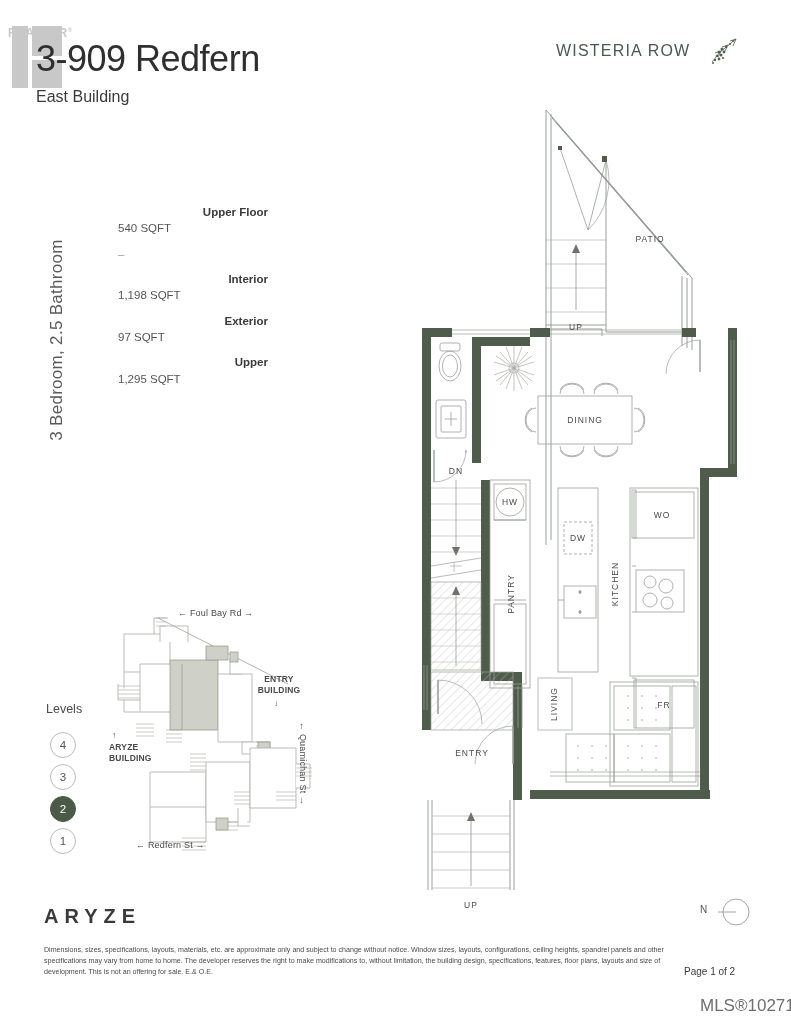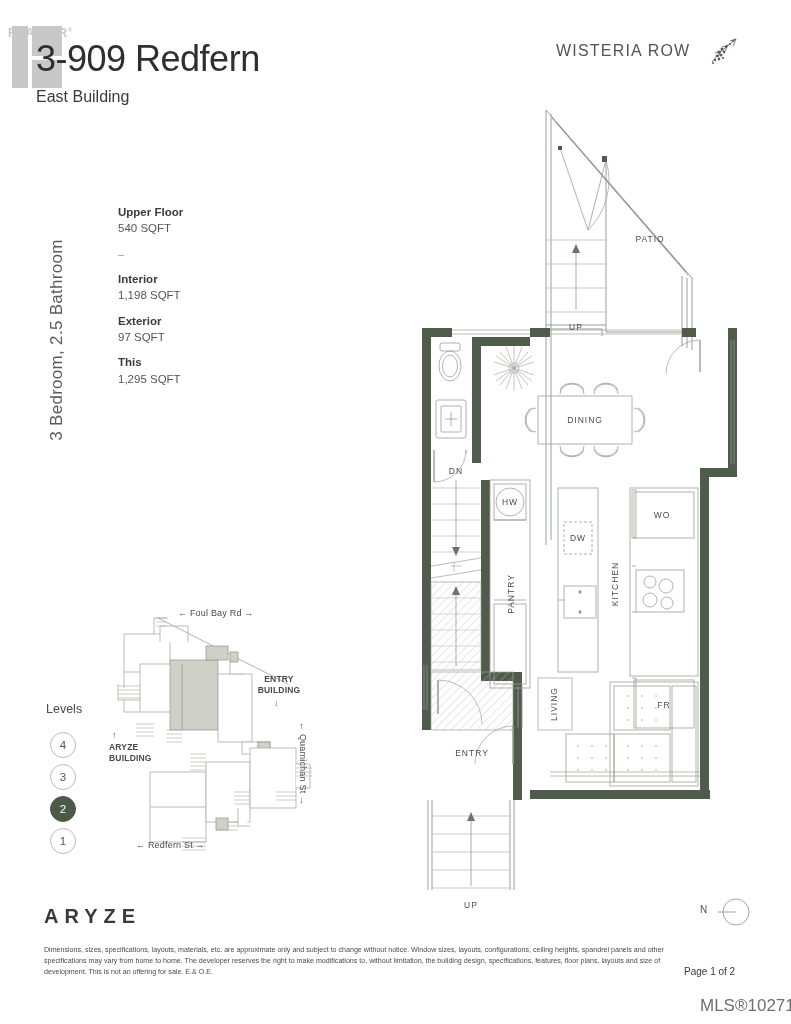--- a/index.html
+++ b/index.html
@@ -22,21 +22,21 @@
   #realtor-wm .b3{left:24px;top:34px;width:30px;height:28px;}
   #realtor-wm .wt{left:0px;top:64px;font-size:12px;color:#a8a8a8;letter-spacing:.4px;font-weight:600;}
   #realtor-wm .reg{font-size:6px;vertical-align:super;}
 
   
   #vlabel{left:-78px;top:330px;width:270px;transform:rotate(-90deg);
           font-size:17px;color:#5a5a5a;text-align:center;letter-spacing:.3px;}
 
   
   #specs{left:118px;top:204px;width:150px;font-size:11.5px;line-height:1.42;}
-  #specs .k{font-weight:700;color:#3b3b3b;}
+  #specs .k{font-weight:700;color:#3b3b3b;text-align:right;}
   #specs .v{color:#555;margin-bottom:9px;}
   #specs .sep{color:#9b9b9b;margin:2px 0 9px 0;}
 
   
   #levels-title{left:46px;top:702px;font-size:12.5px;color:#4a4a4a;}
   .lvl{position:absolute;left:50px;width:26px;height:26px;border-radius:50%;
        border:1px solid #b9bdb7;box-sizing:border-box;display:flex;align-items:center;
        justify-content:center;font-size:11.5px;color:#555;background:#fff;}
   .lvl.on{background:#4a5a46;border-color:#4a5a46;color:#fff;}
 
@@ -98,21 +98,21 @@
 <div class="abs" id="vlabel">3 Bedroom, 2.5 Bathroom</div>
 
 <div class="abs" id="specs">
   <div class="k">Upper Floor</div>
   <div class="v">540 SQFT</div>
   <div class="sep">–</div>
   <div class="k">Interior</div>
   <div class="v">1,198 SQFT</div>
   <div class="k">Exterior</div>
   <div class="v">97 SQFT</div>
-  <div class="k">This</div>
+  <div class="k">Upper</div>
   <div class="v">1,295 SQFT</div>
 </div>
 
 <div class="abs" id="levels-title">Levels</div>
 <div class="lvl" style="top:732px">4</div>
 <div class="lvl" style="top:764px">3</div>
 <div class="lvl on" style="top:796px">2</div>
 <div class="lvl" style="top:828px">1</div>
 
 <div class="abs" id="siteplan">

